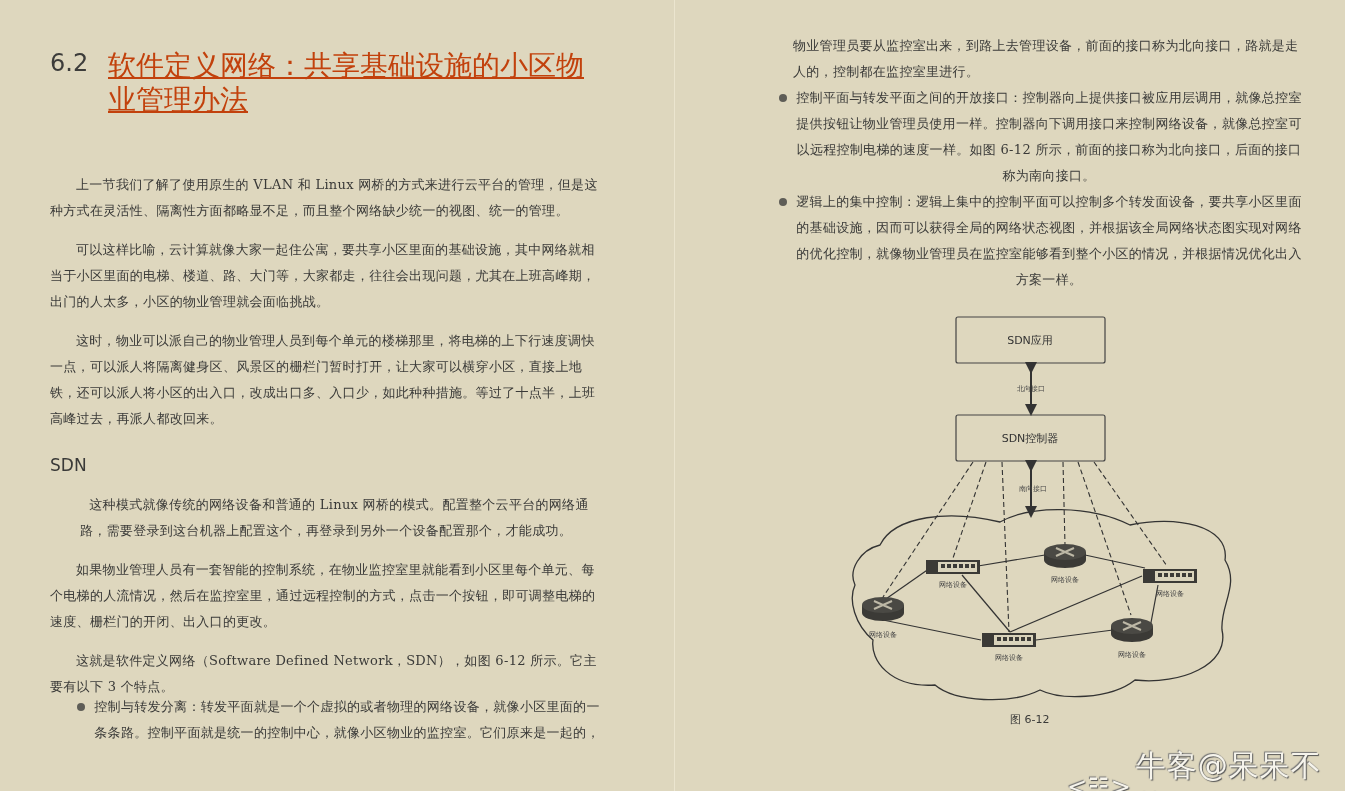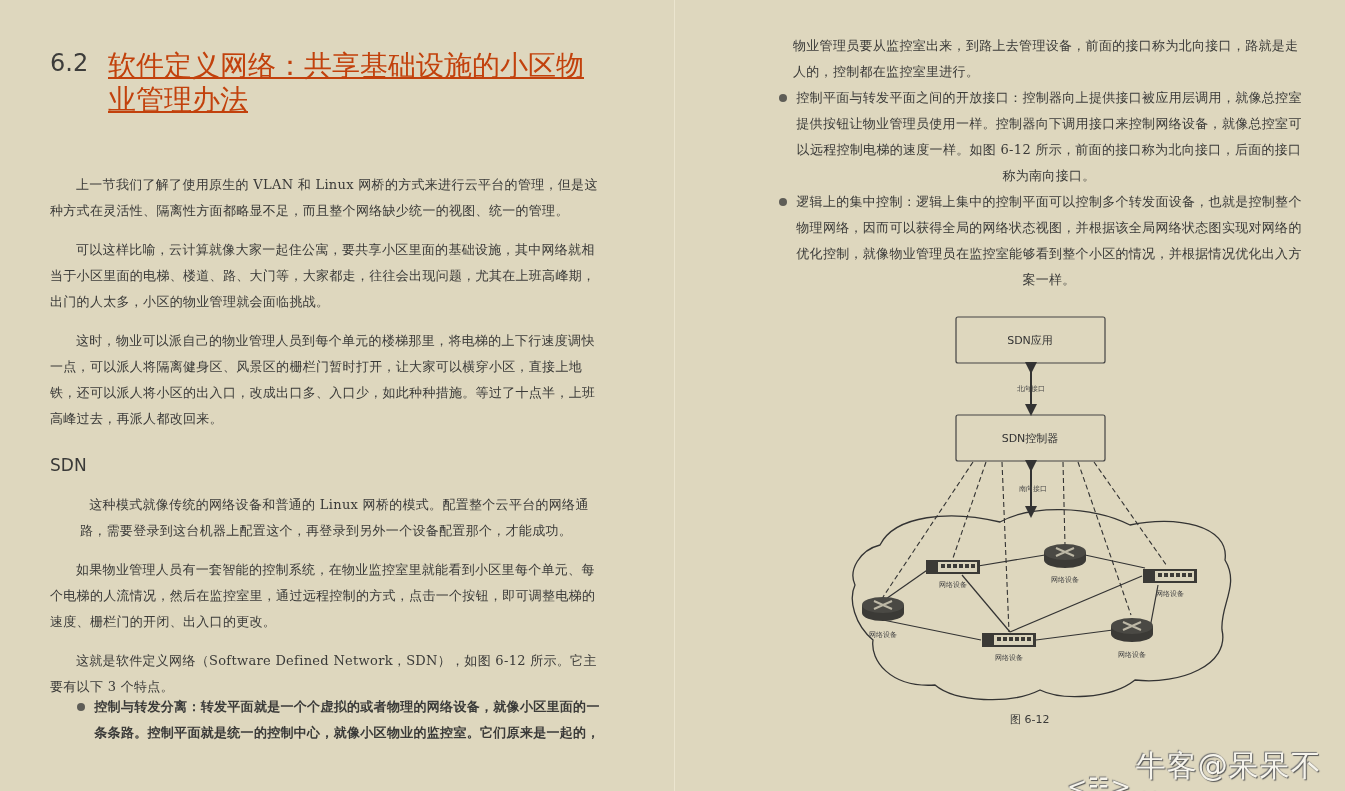--- a/index.html
+++ b/index.html
@@ -42,36 +42,36 @@
   <div class="para" style="left:50px; top:136px; width:552px;">上一节我们了解了使用原生的 VLAN 和 Linux 网桥的方式来进行云平台的管理，但是这种方式在灵活性、隔离性方面都略显不足，而且整个网络缺少统一的视图、统一的管理。</div>
   <div class="para" style="left:50px; top:201px; width:552px;">可以这样比喻，云计算就像大家一起住公寓，要共享小区里面的基础设施，其中网络就相当于小区里面的电梯、楼道、路、大门等，大家都走，往往会出现问题，尤其在上班高峰期，出门的人太多，小区的物业管理就会面临挑战。</div>
   <div class="para" style="left:50px; top:292px; width:552px;">这时，物业可以派自己的物业管理人员到每个单元的楼梯那里，将电梯的上下行速度调快一点，可以派人将隔离健身区、风景区的栅栏门暂时打开，让大家可以横穿小区，直接上地铁，还可以派人将小区的出入口，改成出口多、入口少，如此种种措施。等过了十点半，上班高峰过去，再派人都改回来。</div>
 
   <div class="h-sdn">SDN</div>
 
   <div class="para" style="left:50px; top:456px; width:552px;text-align:center;">这种模式就像传统的网络设备和普通的 Linux 网桥的模式。配置整个云平台的网络通路，需要登录到这台机器上配置这个，再登录到另外一个设备配置那个，才能成功。</div>
   <div class="para" style="left:50px; top:521px; width:552px;">如果物业管理人员有一套智能的控制系统，在物业监控室里就能看到小区里每个单元、每个电梯的人流情况，然后在监控室里，通过远程控制的方式，点击一个按钮，即可调整电梯的速度、栅栏门的开闭、出入口的更改。</div>
   <div class="para" style="left:50px; top:612px; width:552px;">这就是软件定义网络（Software Defined Network，SDN），如图 6-12 所示。它主要有以下 3 个特点。</div>
 
-  <div class="bullet" style="left:91px; top:677px; width:512px;font-weight:bold;">
+  <div class="bullet" style="left:91px; top:677px; width:512px;">
     <span class="dot"></span>
     <span>控制与转发分离：转发平面就是一个个虚拟的或者物理的网络设备，就像小区里面的一条条路。控制平面就是统一的控制中心，就像小区物业的监控室。它们原来是一起的，</span>
   </div>
 </div>
 
 <div class="cont" style="left:793px; top:33px; width:512px;">物业管理员要从监控室出来，到路上去管理设备，前面的接口称为北向接口，路就是走人的，控制都在监控室里进行。</div>
 
 <div class="bullet" style="left:793px; top:85px; width:512px;">
   <span class="dot"></span>
   <span>控制平面与转发平面之间的开放接口：控制器向上提供接口被应用层调用，就像总控室提供按钮让物业管理员使用一样。控制器向下调用接口来控制网络设备，就像总控室可以远程控制电梯的速度一样。如图 6-12 所示，前面的接口称为北向接口，后面的接口称为南向接口。</span>
 </div>
 
 <div class="bullet" style="left:793px; top:189px; width:512px;">
   <span class="dot"></span>
-  <span>逻辑上的集中控制：逻辑上集中的控制平面可以控制多个转发面设备，也就是控制整个物理网络，因而可以获得全局的网络状态视图，并根据该全局网络状态图实现对网络的优化控制，就像物业管理员在监控室能够看到整个小区的情况，并根据情况优化出入方案一样。</span>
+  <span>逻辑上的集中控制：逻辑上集中的控制平面可以控制多个转发面设备，要共享小区里面的基础设施，因而可以获得全局的网络状态视图，并根据该全局网络状态图实现对网络的优化控制，就像物业管理员在监控室能够看到整个小区的情况，并根据情况优化出入方案一样。</span>
 </div>
 
 <svg class="diagram" width="1345" height="791">
   <defs>
     <marker id="arrow" markerWidth="6" markerHeight="6" refX="3" refY="3" orient="auto">
       <path d="M0,0 L6,3 L0,6 z" fill="#333"></path>
     </marker>
     <g id="router">
       <ellipse cx="0" cy="8" rx="21" ry="8" fill="#3b3a36"></ellipse>
       <rect x="-21" y="0" width="42" height="8" fill="#3b3a36"></rect>

